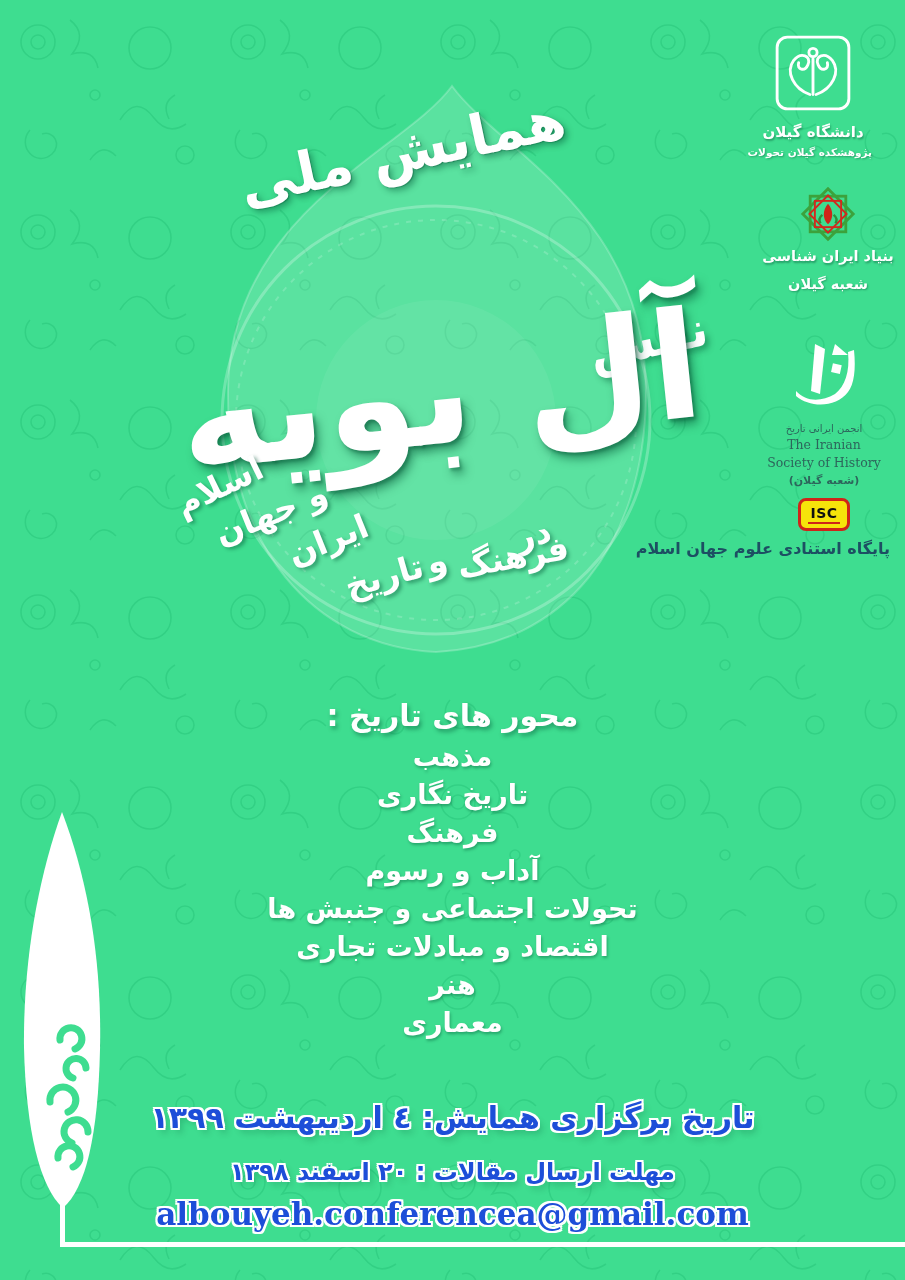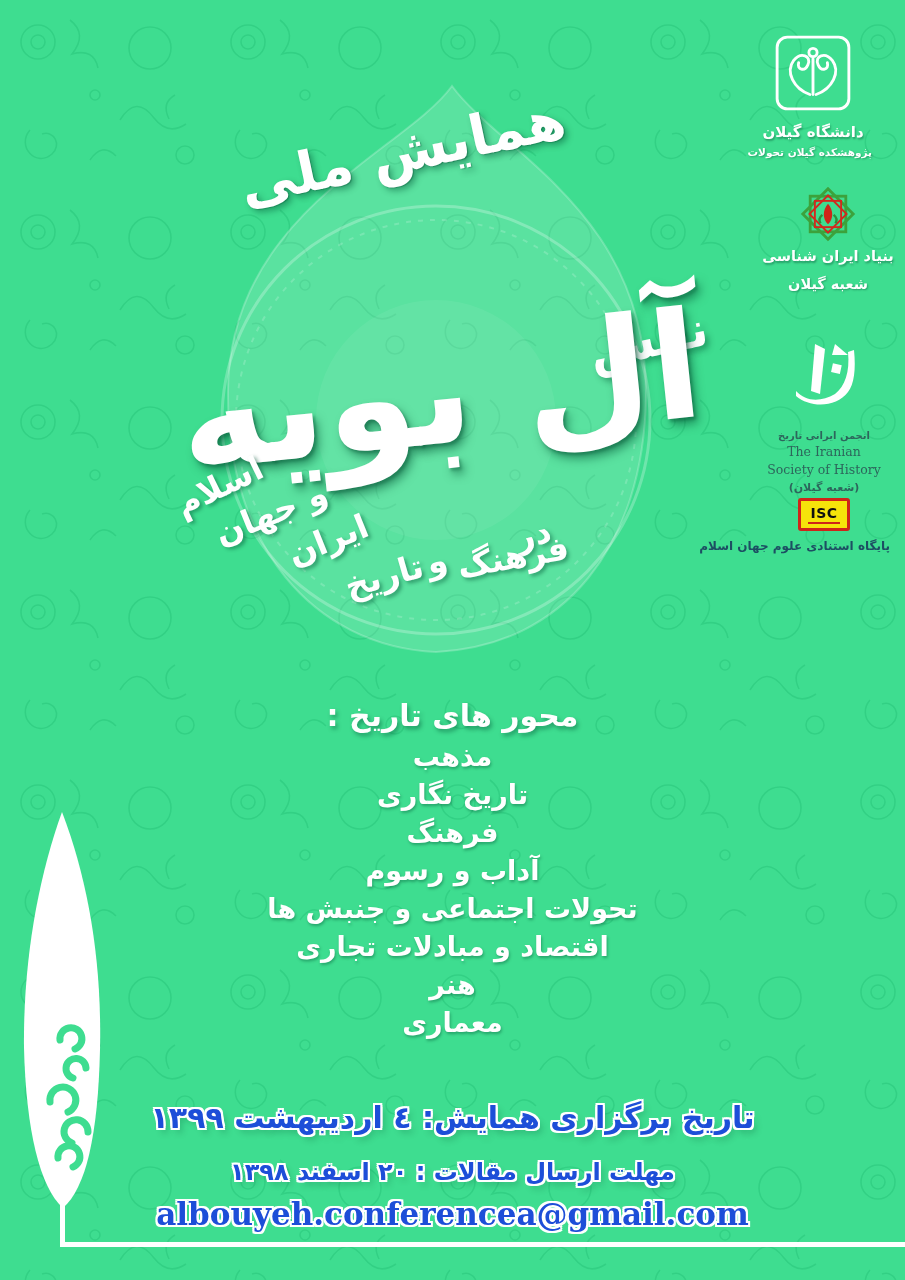--- a/index.html
+++ b/index.html
@@ -68,31 +68,31 @@
   .logo-block svg{display:block;margin:0 auto;}
   .uog{left:754px;top:32px;width:118px;}
   .cap-w1{font-size:15px;font-weight:700;color:#fff;margin-top:9px;white-space:nowrap;
           text-shadow:1px 2px 2px rgba(0,70,45,.4);}
   .cap-w2{font-size:10.5px;font-weight:700;color:#fff;margin-top:5px;white-space:nowrap;
           text-shadow:1px 1px 2px rgba(0,70,45,.4);}
   .isf{left:754px;top:184px;width:148px;}
   .isf .cap-w1{font-size:14.5px;margin-top:4px;}
   .isf .cap-w2{font-size:14.5px;margin-top:12px;}
   .ish{left:754px;top:342px;width:140px;}
-  .ish-p1{font-size:10px;font-weight:700;color:#2d665c;margin-top:14px;white-space:nowrap;text-align:center;}
+  .ish-p1{font-size:10px;font-weight:400;color:#2d665c;margin-top:7px;white-space:nowrap;text-align:center;}
   .ish-e{font-family:"DejaVu Serif",serif;font-size:12.5px;color:#2d665c;margin-top:3px;white-space:nowrap;}
   .ish-p2{font-size:11px;font-weight:700;color:#2d665c;margin-top:4px;white-space:nowrap;}
   .iscb{left:758px;top:498px;width:132px;}
   .isc-box{
     width:46px;height:27px;margin:0 auto;background:#f6e40a;border:3px solid #cf2519;
-    border-radius:3px;display:flex;flex-direction:column;align-items:center;justify-content:center;
+    border-radius:8px;display:flex;flex-direction:column;align-items:center;justify-content:center;
   }
   .isc-label{font-size:14px;font-weight:900;color:#101010;line-height:1;letter-spacing:.5px;}
   .isc-bar{width:32px;height:2px;background:#cf2519;margin-top:2px;}
-  .isc-cap{font-size:12px;font-weight:700;color:#1d4f63;margin-top:8px;white-space:nowrap;}
+  .isc-cap{font-size:16px;font-weight:700;color:#1d4f63;margin-top:8px;white-space:nowrap;}
 </style>
 </head>
 <body>
 
 <div class="poster">
 
   <svg class="bg" viewBox="0 0 905 1280" aria-hidden="true">
     <defs>
       <g id="fm" fill="none" stroke="#25c478" stroke-width="1.6" opacity="0.5">
         <circle cx="38" cy="42" r="17"></circle>

